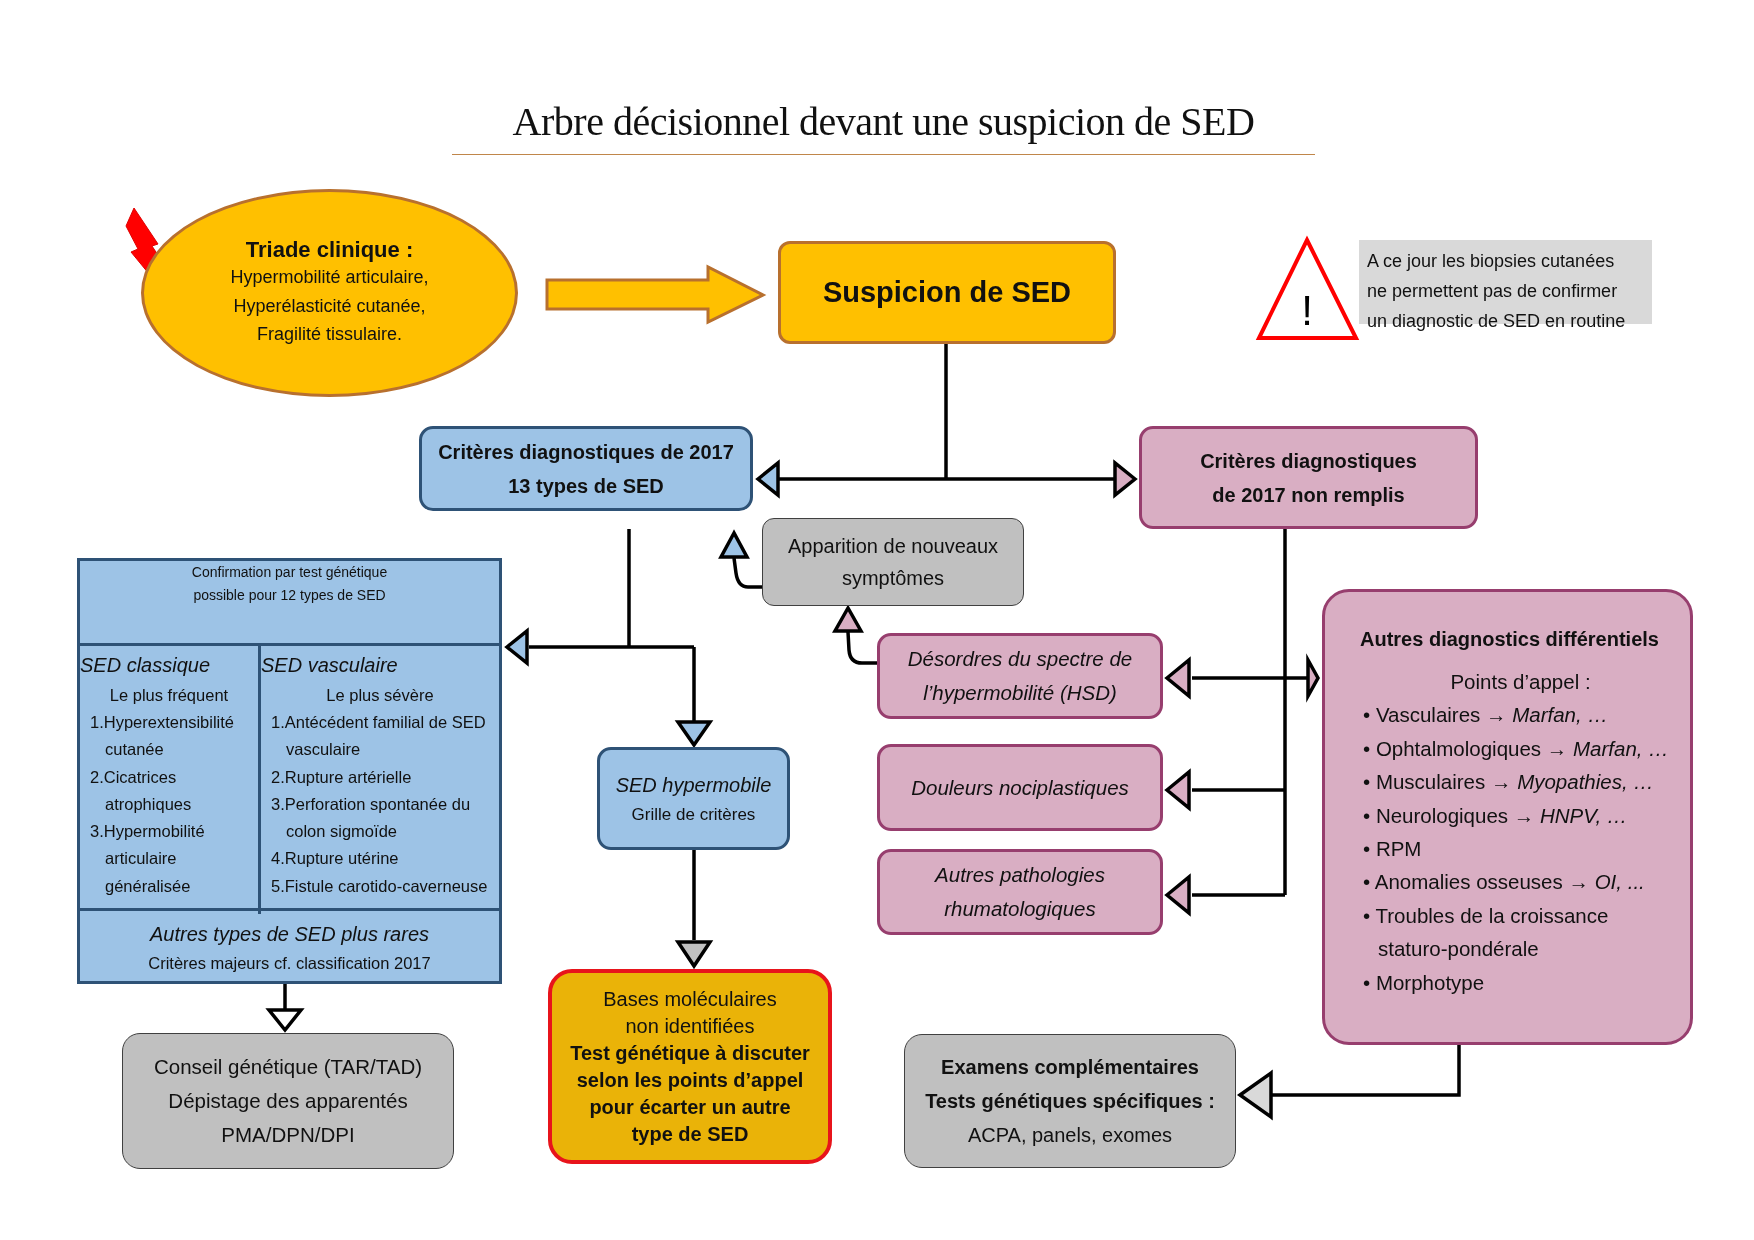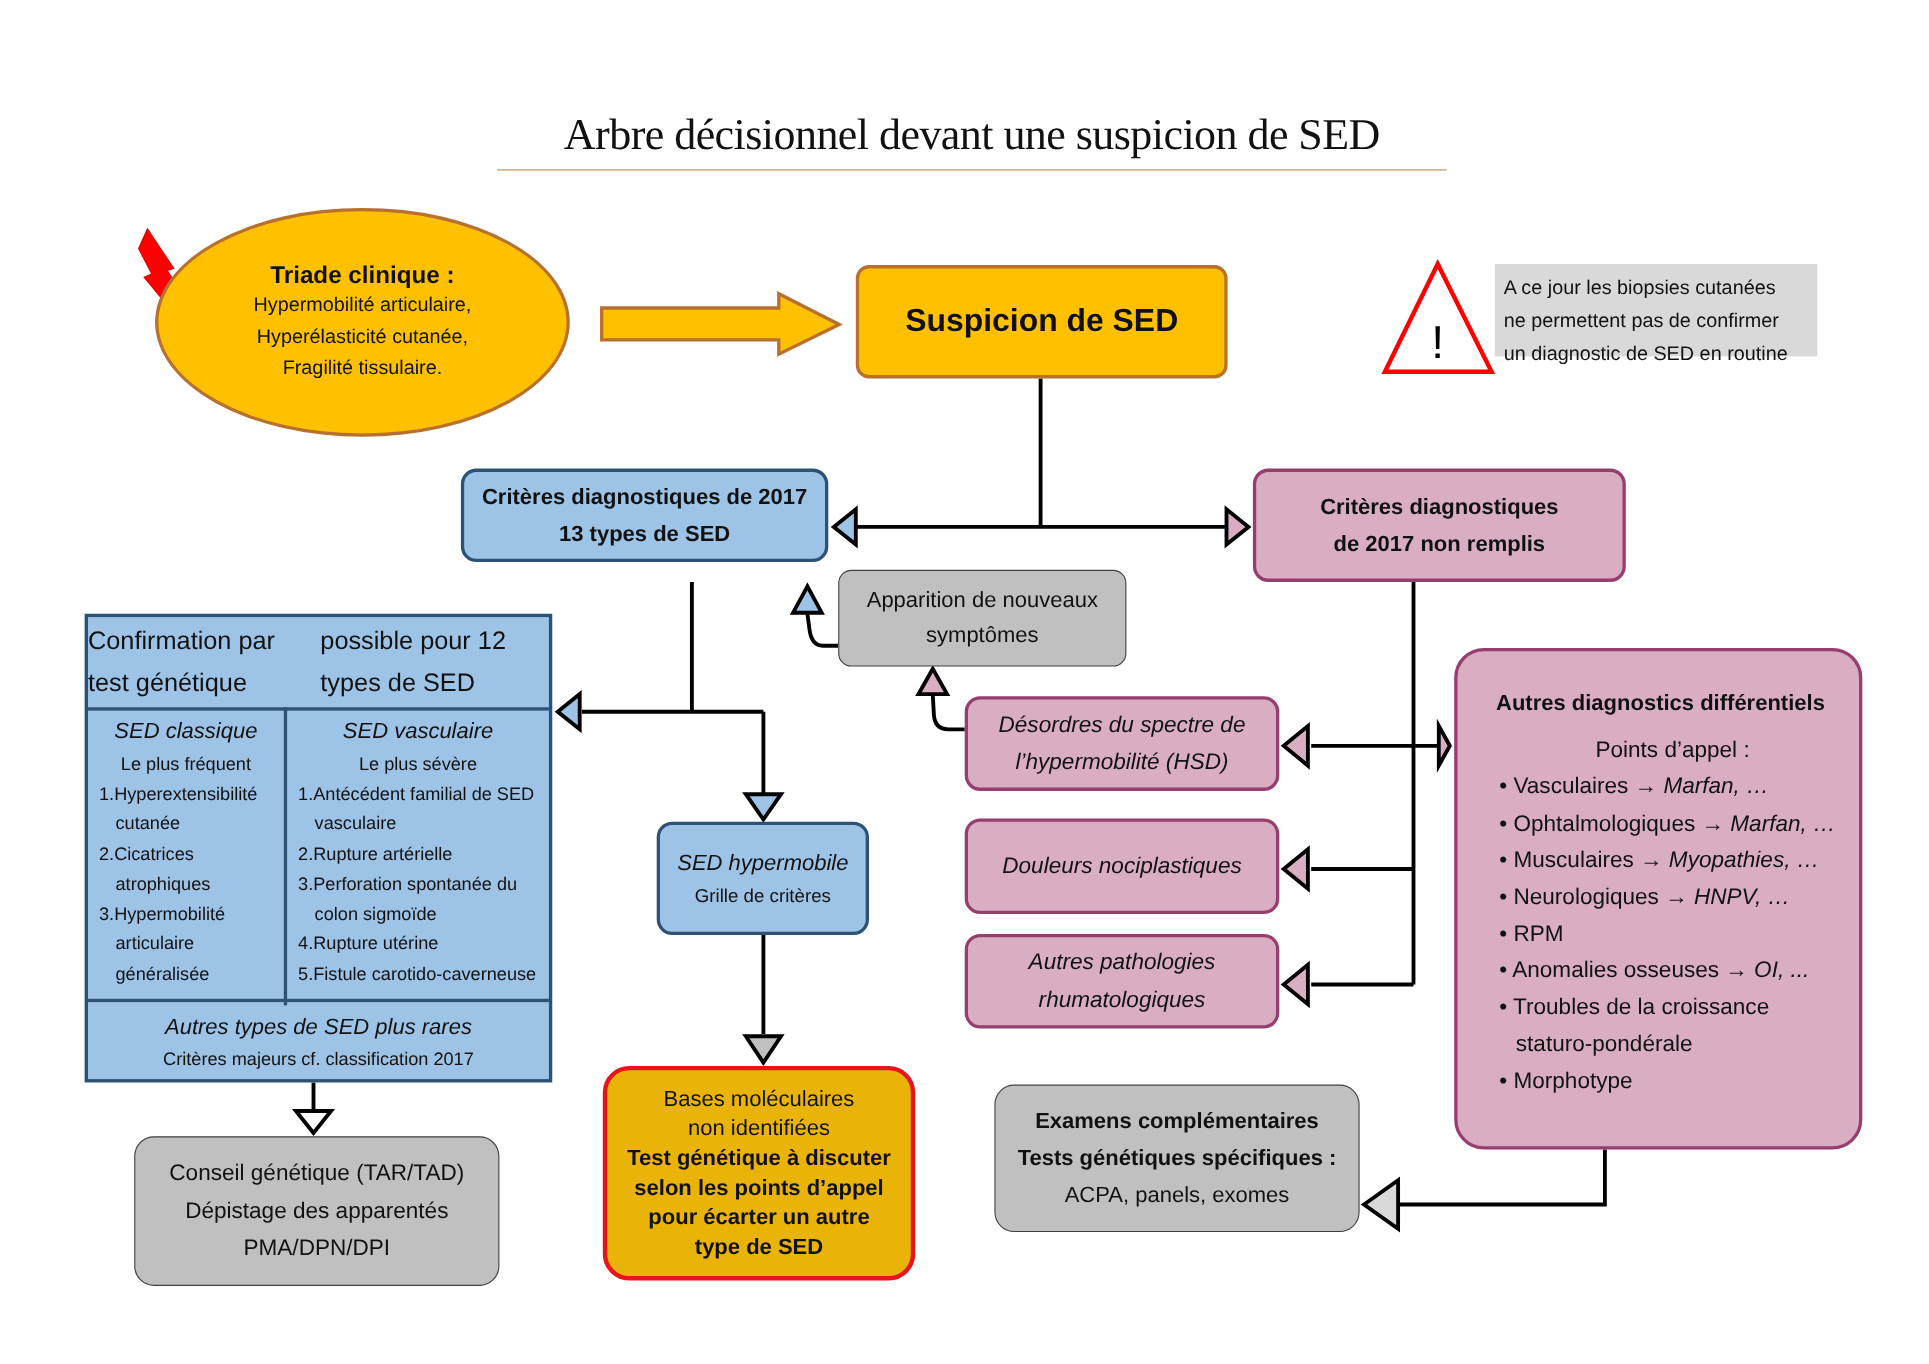--- a/index.html
+++ b/index.html
@@ -25,25 +25,25 @@
 
   #note { left:1359px; top:240px; width:293px; height:84px; background:#d9d9d9; font-size:18px;
           line-height:1.67; padding:6px 8px; text-align:left; }
 
   #crit2017 { left:419px; top:426px; width:334px; height:85px; font-size:20px; font-weight:bold; line-height:1.7; }
   #nonremplis { left:1139px; top:426px; width:339px; height:103px; font-size:20px; font-weight:bold; line-height:1.7; }
   #apparition { left:762px; top:518px; width:262px; height:88px; font-size:20px; line-height:1.6; border-radius:12px; }
 
   #confirm { left:77px; top:558px; width:425px; height:426px; background:#9dc3e6; border:3px solid #2e5276; }
   #confirm .hdr { position:absolute; left:0; top:0; width:100%; height:82px; border-bottom:3px solid #2e5276;
-                  display:flex; flex-direction:row; align-items:center; justify-content:center; font-size:23px; line-height:1.65; }
+                  display:flex; flex-direction:column; align-items:center; font-size:14px; line-height:1.65; }
   #confirm .col { position:absolute; top:82px; height:265px; font-size:16.5px; line-height:1.65; padding-top:6px; }
   #confirm .col.left { left:0; width:178px; border-right:3px solid #2e5276; }
   #confirm .col.right { left:181px; width:238px; }
-  #confirm .col .ch { font-style:italic; font-size:20px; text-align:center; }
+  #confirm .col .ch { font-style:italic; font-size:20px; }
   #confirm .col .cs { text-align:center; }
   #confirm .col .li { padding-left:22px; text-indent:-15px; margin-left:3px; }
   #confirm .ftr { position:absolute; left:0; top:347px; width:100%; height:73px; border-top:3px solid #2e5276;
                   display:flex; flex-direction:column; align-items:center; justify-content:center; line-height:1.6; }
   #confirm .ftr .a { font-style:italic; font-size:20px; }
   #confirm .ftr .b { font-size:16.5px; }
 
   #hyper { left:597px; top:747px; width:193px; height:103px; }
   #hyper .a { font-style:italic; font-size:20px; line-height:1.6; }
   #hyper .b { font-size:17px; line-height:1.6; }
@@ -53,21 +53,21 @@
   #douleurs { top:744px; height:87px; }
   #autrespatho { top:849px; height:86px; }
 
   #autresdiag { left:1322px; top:589px; width:371px; height:456px; border-radius:27px; align-items:center; justify-content:flex-start; text-align:left; padding:36px 0 0 26px; }
   #autresdiag .h { font-weight:bold; font-size:20px; align-self:center; margin-bottom:14px; padding-right:22px; }
   #autresdiag .p { font-size:20.5px; line-height:1.63; }
   #autresdiag .bul { font-size:20.5px; line-height:1.63; padding-left:15px; text-indent:-15px; }
 
   #conseil { left:122px; top:1033px; width:332px; height:136px; font-size:20.5px; line-height:1.65; }
   #bases { left:548px; top:969px; width:284px; height:195px; background:#eab308; border:4px solid #e8141b; border-radius:24px; font-size:20px; line-height:1.35; }
-  #examens { left:904px; top:986px; width:332px; height:134px; font-size:20px; line-height:1.7; }
+  #examens { left:904px; top:1034px; width:332px; height:134px; font-size:20px; line-height:1.7; }
 
   svg#wires { position:absolute; left:0; top:0; }
 </style>
 </head>
 <body>
 
 <div id="title" class="abs">Arbre décisionnel devant une suspicion de SED</div>
 <div id="title-rule" class="abs"></div>
 
 <svg id="wires" width="1754" height="1240">

